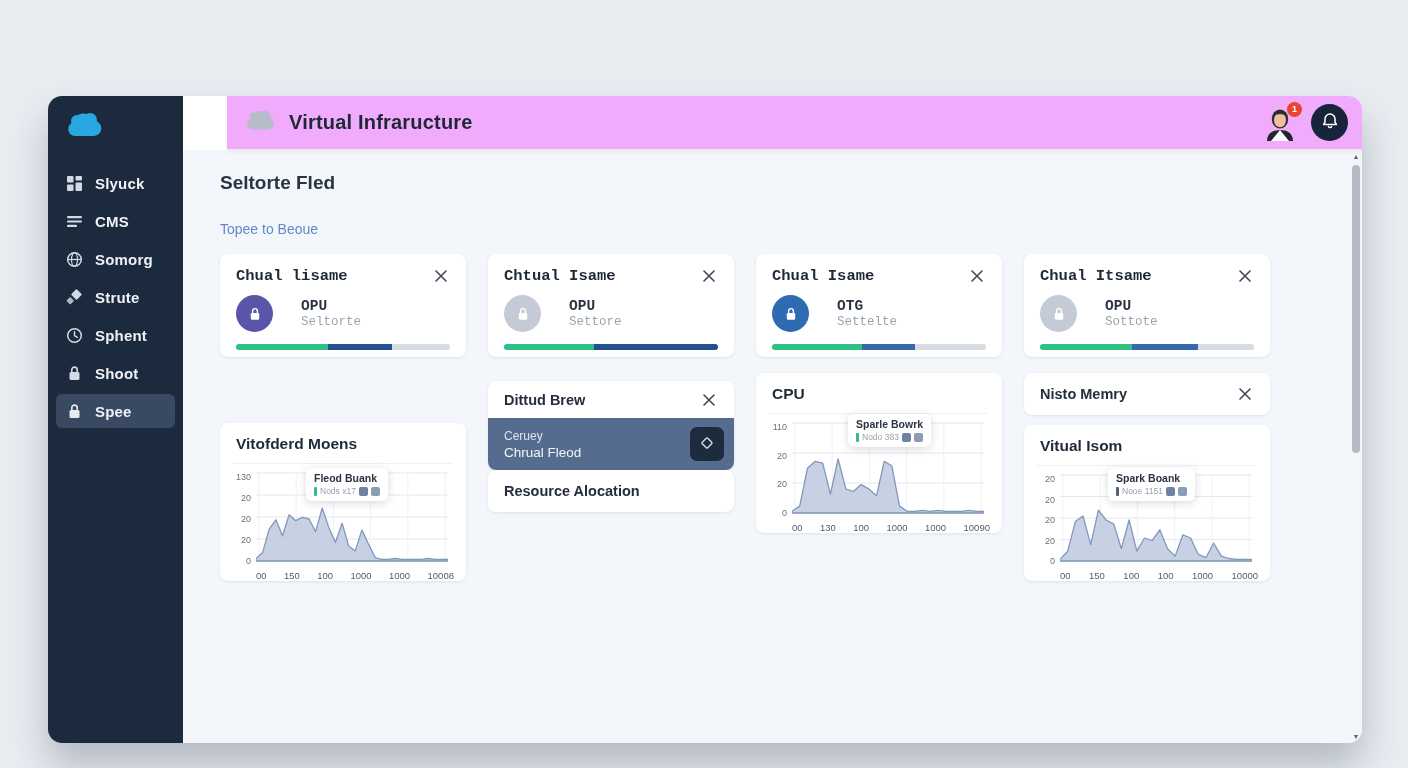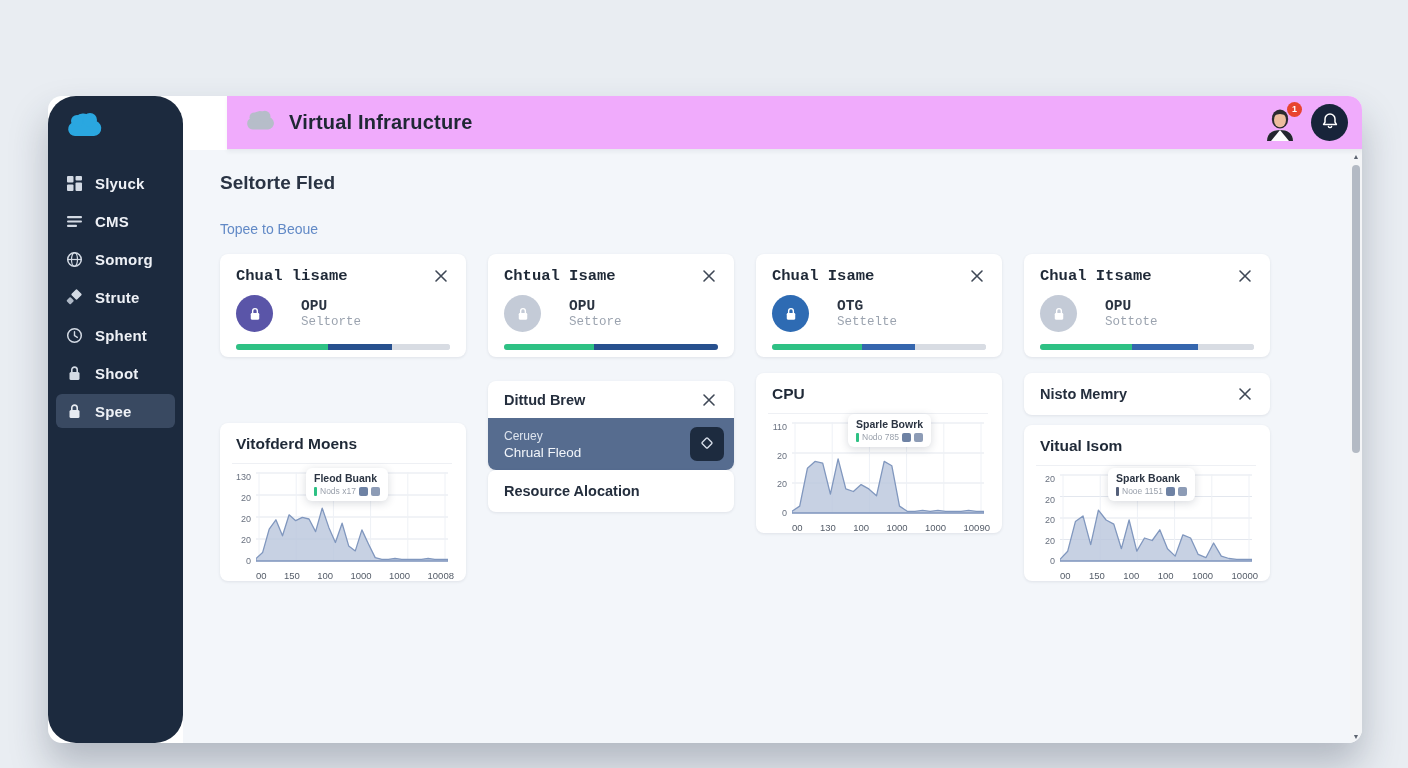--- a/index.html
+++ b/index.html
@@ -4,21 +4,21 @@
 <style>
   * { margin:0; padding:0; box-sizing:border-box; }
   html,body { width:1408px; height:768px; }
   body { background:#e9edf2; font-family:"Liberation Sans","DejaVu Sans",sans-serif; position:relative; overflow:hidden; }
 
   .app { position:absolute; left:48px; top:96px; width:1314px; height:647px;
          border-radius:14px; background:#fff; overflow:hidden;
          box-shadow:0 22px 38px rgba(35,48,68,.28); }
 
   
-  .sidebar { position:absolute; left:0; top:0; bottom:0; width:135px; background:#1c2a3e;border-radius:28px; }
+  .sidebar { position:absolute; left:0; top:0; bottom:0; width:135px; background:#1c2a3e; }
   .logo { margin:16px 0 0 18px; }
   .nav { margin-top:24px; }
   .nav-item { display:flex; align-items:center; gap:12px; height:34px; margin:4px 8px;
               padding-left:10px; border-radius:6px; color:#eef1f6; font-size:15px; font-weight:bold;
               letter-spacing:.2px; cursor:pointer; }
   .nav-item.active { background:#394961; }
   .nav-item .nicon { width:17px; height:17px; display:inline-flex; flex:0 0 17px; }
 
   
   .header { position:absolute; left:135px; right:0; top:0; height:54px; background:#f0abfc;
@@ -426,21 +426,21 @@
                 <line x1="77.4" y1="0" x2="77.4" y2="91" stroke="#eef1f6" stroke-width="1"></line>
                 <line x1="114.6" y1="0" x2="114.6" y2="91" stroke="#eef1f6" stroke-width="1"></line>
                 <line x1="151.8" y1="0" x2="151.8" y2="91" stroke="#eef1f6" stroke-width="1"></line>
                 <line x1="189" y1="0" x2="189" y2="91" stroke="#eef1f6" stroke-width="1"></line>
                 <path d="M0,91 L0.0,89.3 L7.7,84.1 L15.4,46.3 L23.0,39.4 L30.7,41.1 L38.4,72.1 L46.1,36.8 L53.8,66.9 L61.4,69.5 L69.1,62.6 L76.8,66.9 L84.5,73.8 L92.2,39.4 L99.8,43.7 L107.5,84.1 L115.2,89.3 L122.9,89.3 L130.6,88.4 L138.2,89.3 L145.9,88.4 L153.6,89.3 L161.3,89.3 L169.0,89.3 L176.6,88.4 L184.3,89.3 L192.0,89.3 L192,91 Z" fill="#b9c5dc" fill-opacity="0.8" stroke="#8097be" stroke-width="1.3" stroke-linejoin="round"></path>
               </svg>
             <div class="tooltip" style="left:56px; top:-8px;">
               <div class="tt-title">Sparle Bowrk</div>
               <div class="tt-row">
                 <span class="tt-tick" style="background: rgb(46, 193, 132);"></span>
-                <span class="tt-label">Nodo 785</span>
+                <span class="tt-label">Nodo 383</span>
                 <span class="tt-sq a"></span>
                 <span class="tt-sq b"></span>
               </div>
             </div>
           </div>
         </div>
         <div class="xaxis">
             <span>00</span>
             <span>130</span>
             <span>100</span>

